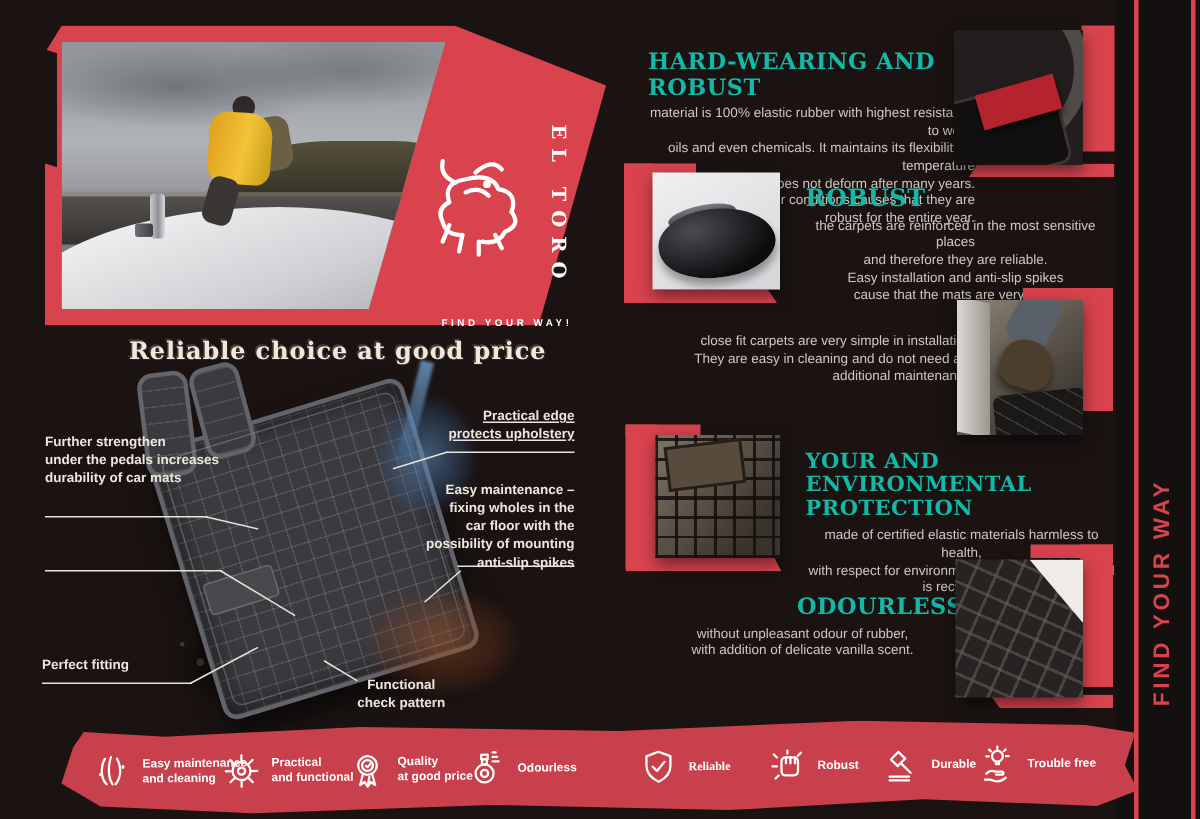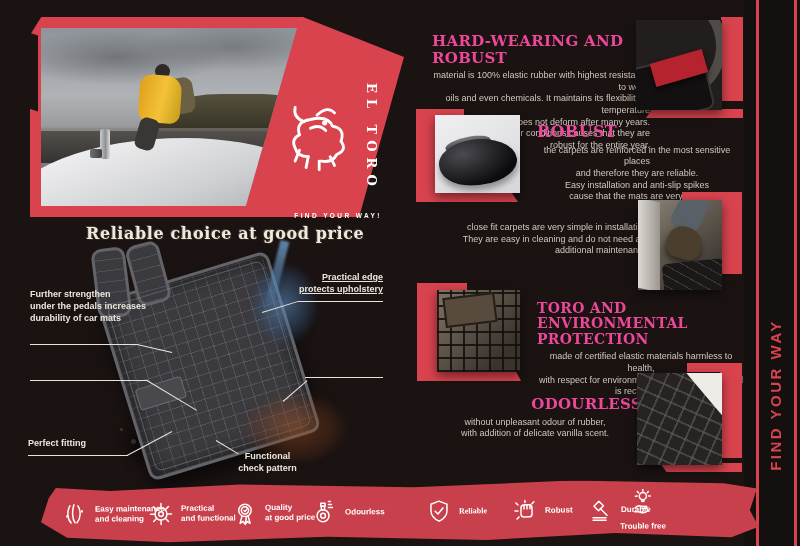--- a/index.html
+++ b/index.html
@@ -91,21 +91,21 @@
   .ct4{left:258px;top:271px;width:125px;text-align:right;text-decoration:underline;}
   .r4{left:298px;top:301px;width:85px;} .l4{left:262px;top:312px;width:38px;transform:rotate(-17deg);}
   .ct5{left:268px;top:320px;width:115px;text-align:right;}
   .r5{left:305px;top:377px;width:78px;} .l5{left:283px;top:401px;width:32px;transform:rotate(-41deg);}
   .ct6{left:225px;top:450px;width:85px;text-align:center;}
   .l6{left:216px;top:440px;width:26px;transform:rotate(31deg);}
 
   
   .feature{position:absolute;}
   .feature-title{margin:0 0 4px 0;font-family:"DejaVu Serif",serif;font-weight:bold;font-size:15px;
-    letter-spacing:.3px;color:#ec4899;white-space:pre-line;line-height:1.1;}
+    letter-spacing:.3px;color:#14b8a6;white-space:pre-line;line-height:1.1;}
   .feature-text{margin:0;font-size:9px;line-height:1.3;color:#cfc7bd;white-space:pre-line;text-align:center;}
   .f1{left:432px;top:33px;width:218px;} .f1 .feature-text{text-align:right;}
   .f2{left:537px;top:123px;width:200px;} .f2 .feature-title{font-size:16px;}
   .f3{left:430px;top:222px;width:220px;} .f3 .feature-text{text-align:right;}
   .f4{left:537px;top:301px;width:208px;} .f4 .feature-title{font-size:14px;}
   .f5{left:428px;top:396px;width:214px;text-align:right;}
 
   
   .photo{position:absolute;margin:0;}
   .ph{position:absolute;inset:0;overflow:hidden;box-shadow:0 4px 10px rgba(0,0,0,.5);}
@@ -173,21 +173,21 @@
 
   
   .band{position:absolute;left:38px;top:482px;width:722px;height:60px;background:var(--band-red,#c8404b);
     transform:rotate(-.5deg);
     clip-path:polygon(1.5% 22%,2.5% 5%,10% 11%,28% 2%,52% 9%,74% 0%,95% 7%,99.6% 16%,98.6% 52%,
                       99.8% 80%,96% 97%,80% 88%,62% 98%,40% 90%,18% 97%,4% 88%,.4% 62%);}
   .band-item{position:absolute;top:50%;transform:translateY(-50%);display:flex;align-items:center;gap:7px;}
   .band-item svg{width:26px;height:26px;flex:none;}
   .band-label{font-size:8px;font-weight:bold;line-height:1.2;color:#fff;white-space:pre-line;}
   .bi1{left:24px;} .bi2{left:110px;} .bi3{left:194px;} .bi4{left:274px;}
-  .bi5{left:388px;font-family:Liberation Serif, serif;} .bi6{left:474px;} .bi7{left:550px;} .bi8{left:582px;flex-direction:column;}
+  .bi5{left:388px;font-family:Liberation Serif, serif;} .bi6{left:474px;} .bi7{left:550px;} .bi8{left:614px;}
 
   svg.line-icon{stroke:#fff;fill:none;stroke-width:1.5;stroke-linecap:round;stroke-linejoin:round;}
 </style>
 </head>
 <body>
 
 <div class="page">
 
   <section class="hero">
     <div class="hero-red"></div>
@@ -243,20 +243,25 @@
     <div class="lead l1"></div>
   <div class="rule r2"></div>
     <div class="lead l2"></div>
   <div class="callout-text ct3">Perfect fitting</div>
   <div class="rule r3"></div>
     <div class="lead l3"></div>
   <div class="callout-text ct4">Practical edge
 protects upholstery</div>
   <div class="rule r4"></div>
     <div class="lead l4"></div>
+  <div class="callout-text ct5">Easy maintenance –
+fixing wholes in the
+car floor with the
+possibility of mounting
+anti-slip spikes</div>
   <div class="rule r5"></div>
     <div class="lead l5"></div>
   <div class="callout-text ct6">Functional
 check pattern</div>
   <div class="lead l6"></div>
 
   <section class="feature f1">
     <h2 class="feature-title">HARD-WEARING AND ROBUST</h2>
     <p class="feature-text">material is 100% elastic rubber with highest resistance to wear,
 oils and even chemicals. It maintains its flexibility at temperature
@@ -269,21 +274,21 @@
     <p class="feature-text">the carpets are reinforced in the most sensitive places
 and therefore they are reliable.
 Easy installation and anti-slip spikes
 cause that the mats are very safe.</p>
   </section>
   <section class="feature f3">
     <p class="feature-text">close fit carpets are very simple in installation.
 They are easy in cleaning and do not need any additional maintenance.</p>
   </section>
   <section class="feature f4">
-    <h2 class="feature-title">TORO AND ENVIRONMENTAL
+    <h2 class="feature-title">YOUR AND ENVIRONMENTAL
 PROTECTION</h2>
     <p class="feature-text">made of certified elastic materials harmless to health,
 with respect for environmental protection – material is recyclable.</p>
   </section>
   <section class="feature f5">
     <h2 class="feature-title">ODOURLESS</h2>
     <p class="feature-text">without unpleasant odour of rubber,
 with addition of delicate vanilla scent.</p>
   </section>
 

